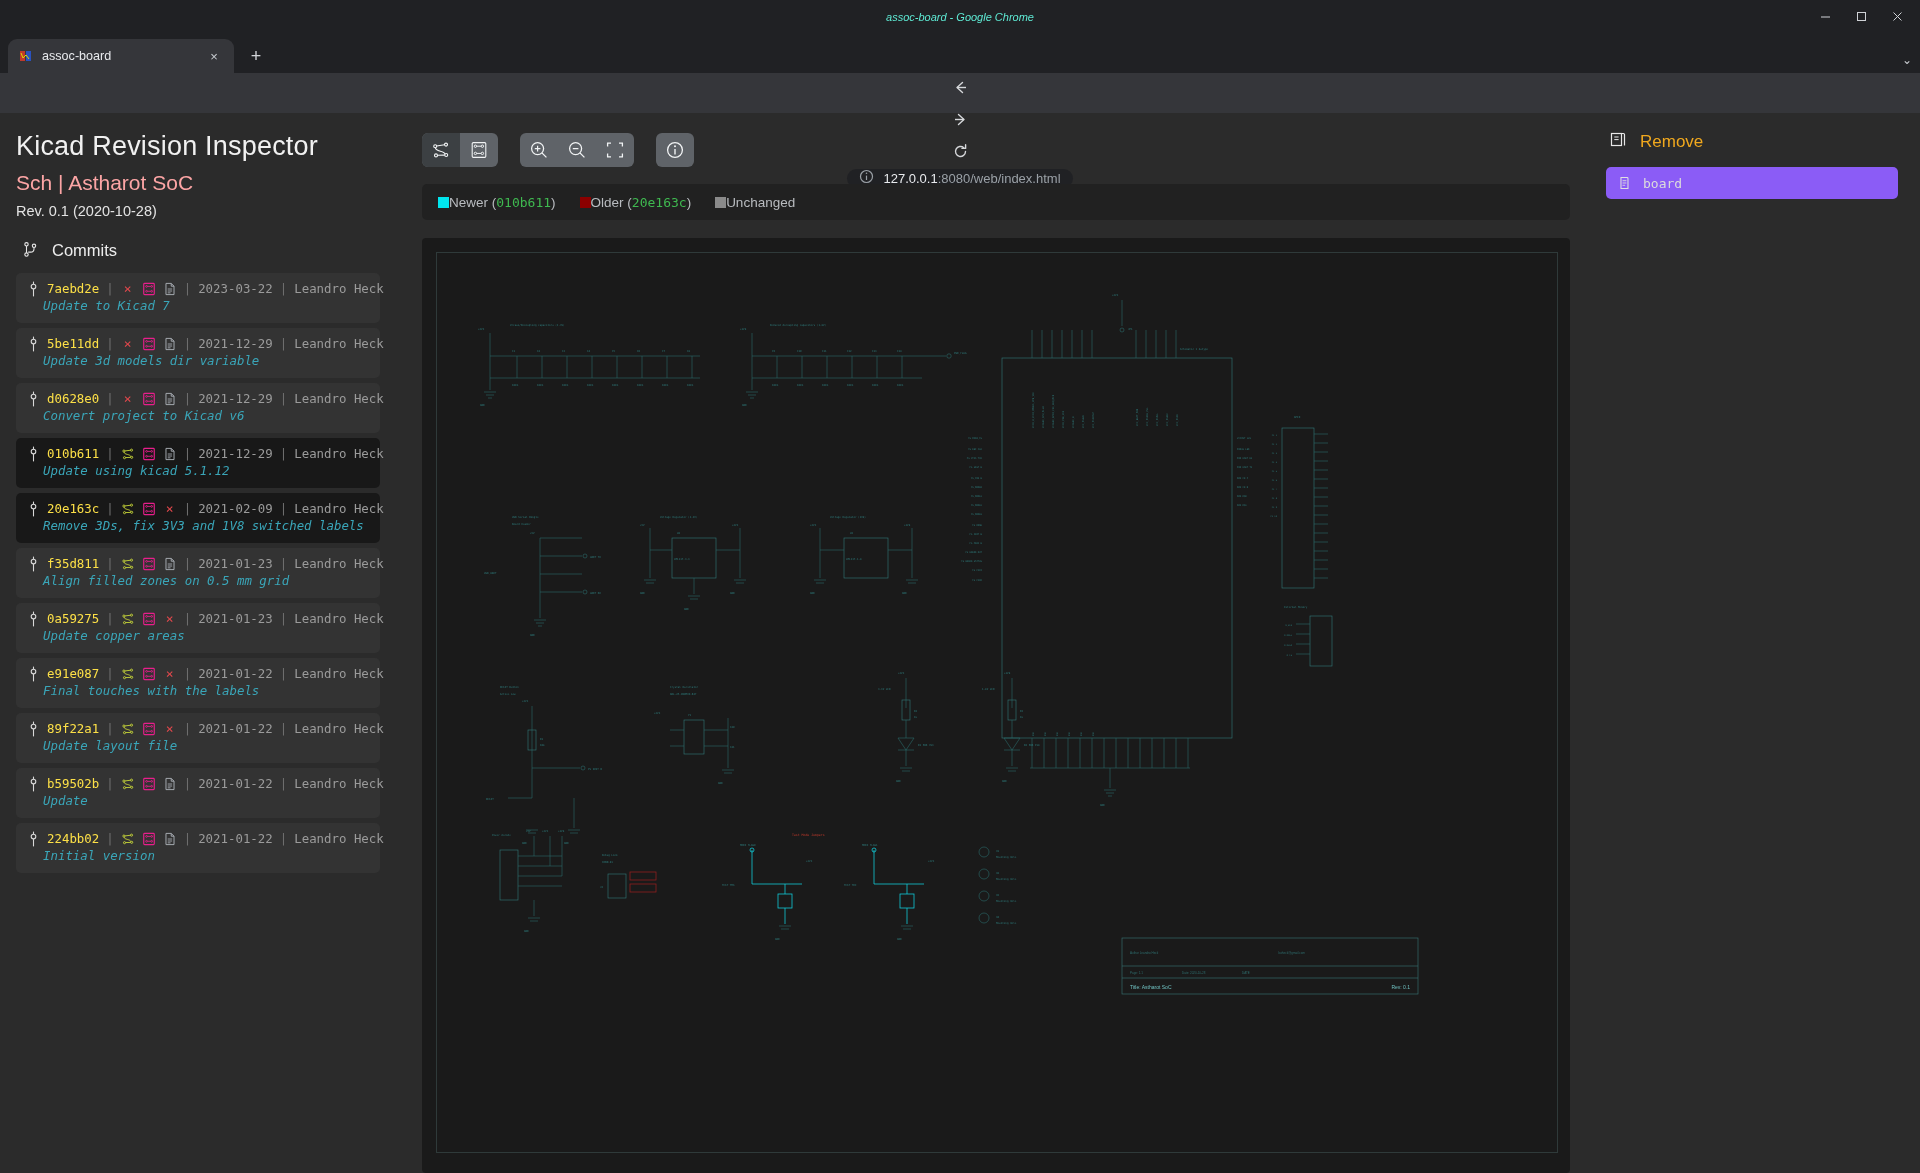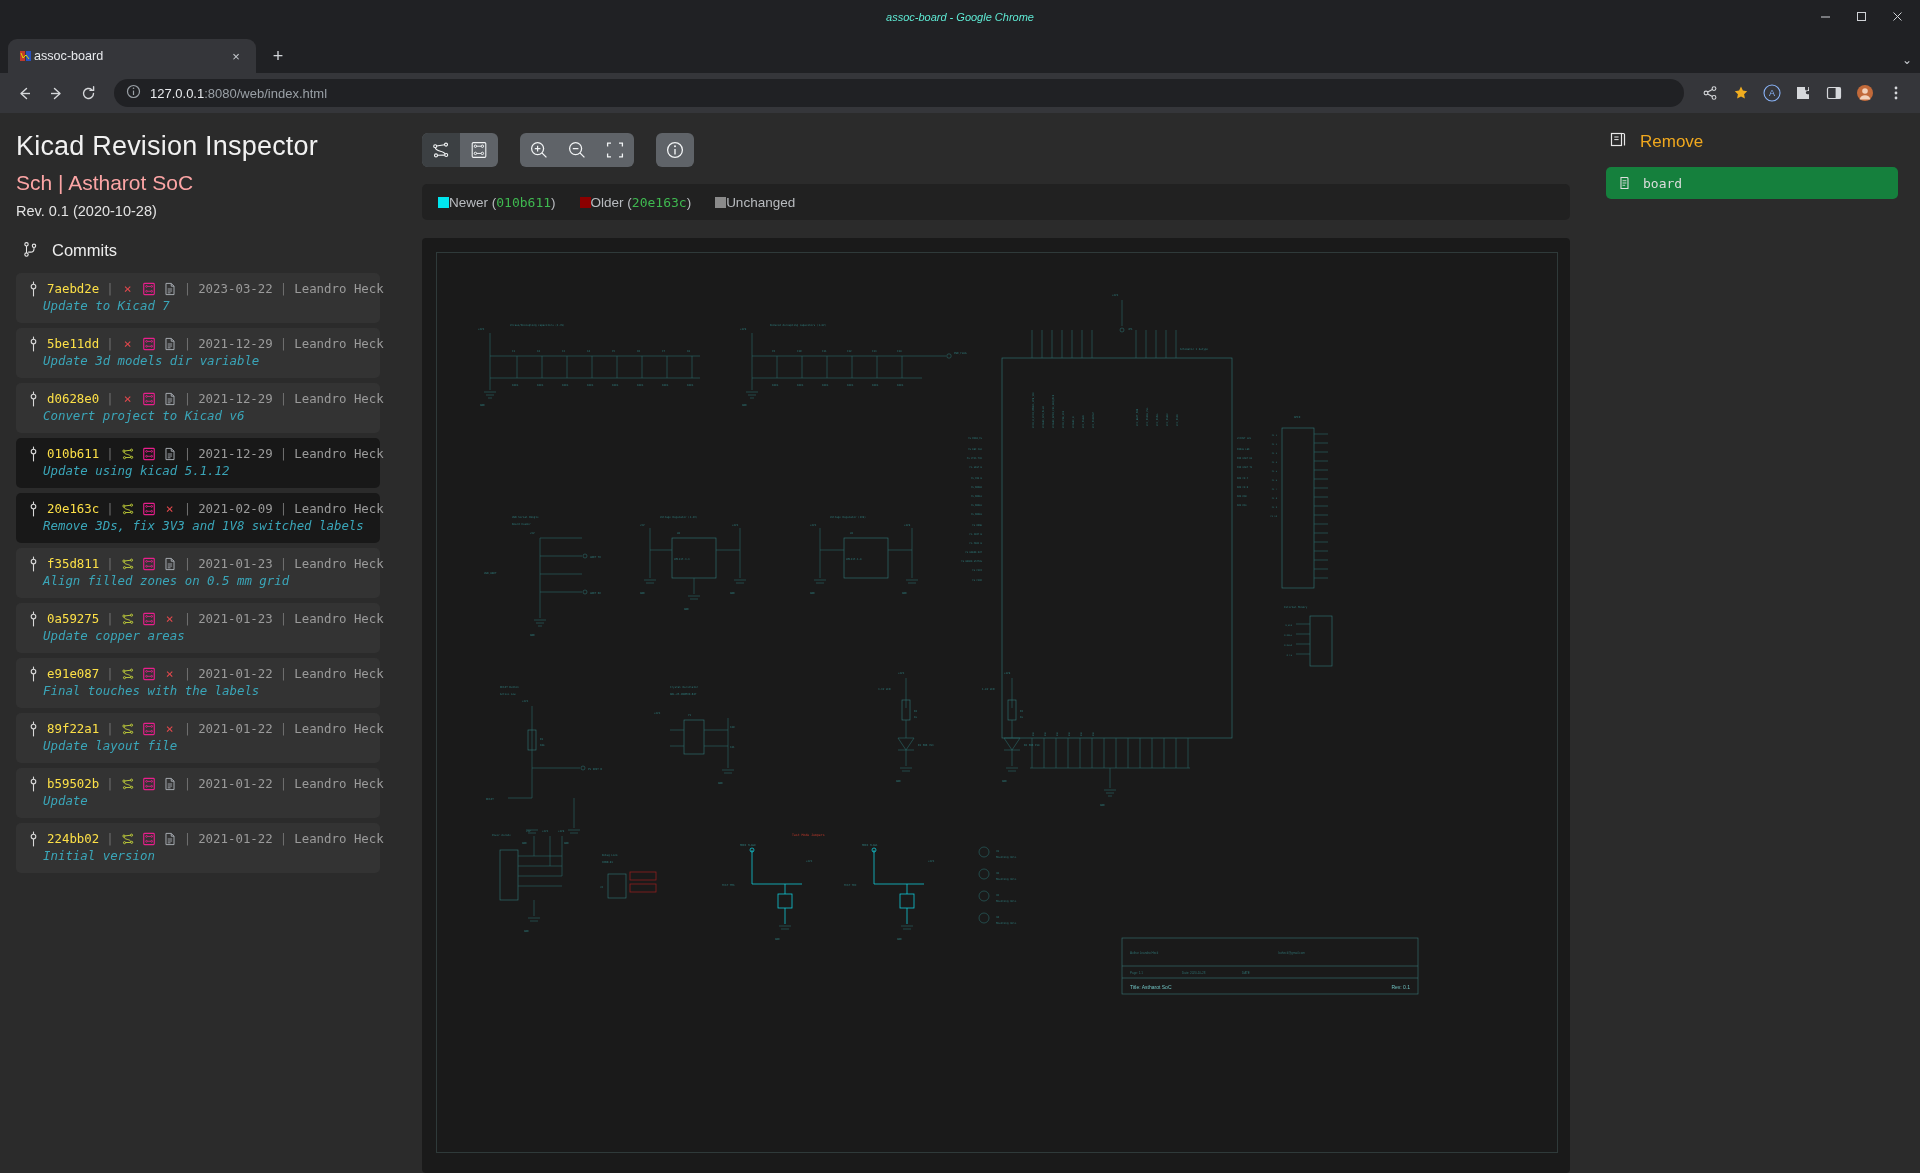--- a/index.html
+++ b/index.html
@@ -6,28 +6,28 @@
   html,body { width:1920px; height:1173px; overflow:hidden; background:#202124; }
   body { font-family:"Liberation Sans", sans-serif; color:#e8eaed; }
 
   
   .win-titlebar{ height:33px; background:#202124; display:flex; align-items:center; justify-content:center; position:relative; }
   .win-title{ font-size:11px; color:#5eead4;font-style:italic; }
   .win-btns{ position:absolute; right:6px; top:0; height:33px; display:flex; align-items:center; gap:2px;}
   .win-btn{ width:34px; height:28px; display:flex; align-items:center; justify-content:center; color:#cfd2d6; font-size:12px; border-radius:3px;}
 
   .tabstrip{ height:40px; background:#202124; display:flex; align-items:flex-end; padding-left:8px; position:relative;}
-  .tab{ width:248px; height:34px; background:#35363a; border-radius:9px 9px 0 0; display:flex; align-items:center; padding:0 10px; }
+  .tab{ width:226px; height:34px; background:#35363a; border-radius:9px 9px 0 0; display:flex; align-items:center; padding:0 10px; gap:8px;}
   .tab-fav{ width:16px; height:16px; flex:0 0 16px; position:relative;}
   .tab-title{ font-size:12.6px; color:#e8eaed; flex:1; white-space:nowrap; overflow:hidden;}
   .tab-close{ width:20px;height:20px; display:flex;align-items:center;justify-content:center; color:#c8ccd0; font-size:13px; border-radius:50%;}
   .newtab{ width:28px; height:28px; margin:0 0 3px 8px; display:flex;align-items:center;justify-content:center; color:#d2d5d9; font-size:18px; border-radius:50%;}
   .tabstrip-right{ position:absolute; right:8px; bottom:6px; color:#c8ccd0; font-size:12px;}
 
-  .navbar{ height:40px; background:#35363a; display:flex; align-items:center; padding:0 10px; gap:4px; }
+  .navbar{ height:40px; background:#35363a; display:flex; align-items:center; padding:0 10px; gap:4px;flex-direction:column; }
   .navicon{ width:28px; height:28px; display:flex; align-items:center; justify-content:center; color:#d6d8db; border-radius:50%; flex:0 0 28px;}
   .omnibox{ flex:1; height:28px; margin:0 8px; background:#202124; border-radius:14px; display:flex; align-items:center; padding:0 12px; gap:9px;}
   .omnibox-url{ font-size:13px; color:#9aa0a6; white-space:nowrap;}
   .omnibox-url b{ color:#e8eaed; font-weight:400;}
   .navbar-right{ display:flex; align-items:center; gap:3px;}
 
   
   .app{ height:1060px; background:#2b2b2b; display:flex; }
 
   
@@ -64,21 +64,21 @@
   .lg-text{ font-size:13.5px; color:#b9bcc0;}
   .lg-text .h{ font-family:"DejaVu Sans Mono", monospace; color:#3fb950; font-size:13px;}
 
   .canvas-wrap{ margin:18px 0 0 14px; flex:1; background:#1a1a1a; border-radius:4px; position:relative; overflow:hidden;}
   .sheet{ position:absolute; inset:14px 12px 20px 14px; border:1px solid #2f3a3a;}
 
   
   .right{ width:330px; flex:0 0 330px; padding:18px 22px 0 16px;}
   .pages-head{ display:flex; align-items:center; gap:12px; margin-bottom:14px; padding-left:4px;}
   .pages-head .lbl{ font-size:17px; color:#f0a81e;}
-  .page-item{ background:#15803d; border-radius:5px; height:32px; display:flex; align-items:center; gap:11px; padding:0 12px;}
+  .page-item{ background:#8b5cf6; border-radius:5px; height:32px; display:flex; align-items:center; gap:11px; padding:0 12px;}
   .page-item .nm{ font-family:"DejaVu Sans Mono", monospace; font-size:13px; color:#dcdcdc;}
 
   
   svg.sch{ position:absolute; left:0; top:0; }
   .blk{ fill:none; stroke:#2f6d6d; stroke-width:.7;}
   .wire{ stroke:#2a6a6a; stroke-width:.6; fill:none;}
   .lblt{ fill:#2e7d7d; font-family:"DejaVu Sans Mono",monospace; font-size:2.6px;}
   .cyan{ stroke:#11c9d6; fill:none; stroke-width:.8;}
   .red{ stroke:#8f1f1f; fill:none; stroke-width:.8;}
   .tb{ fill:none; stroke:#356a6a; stroke-width:.7;}

